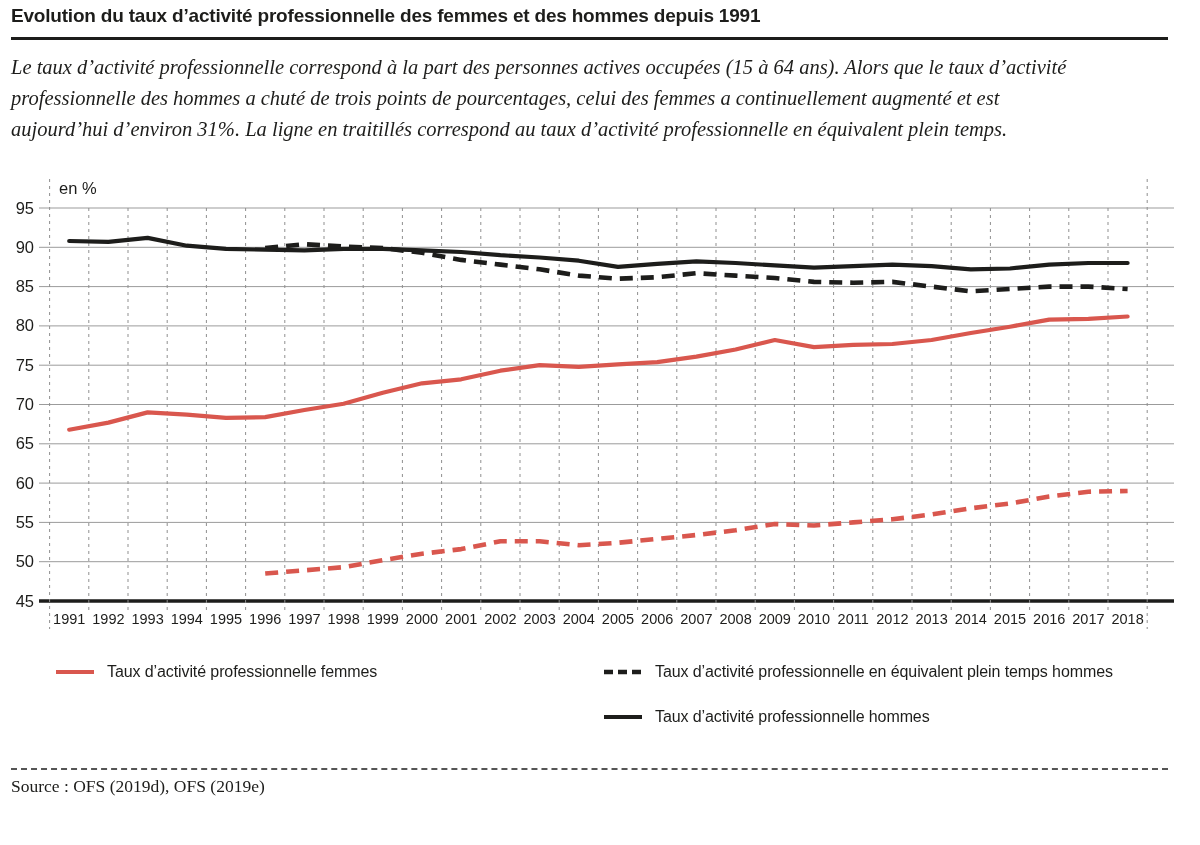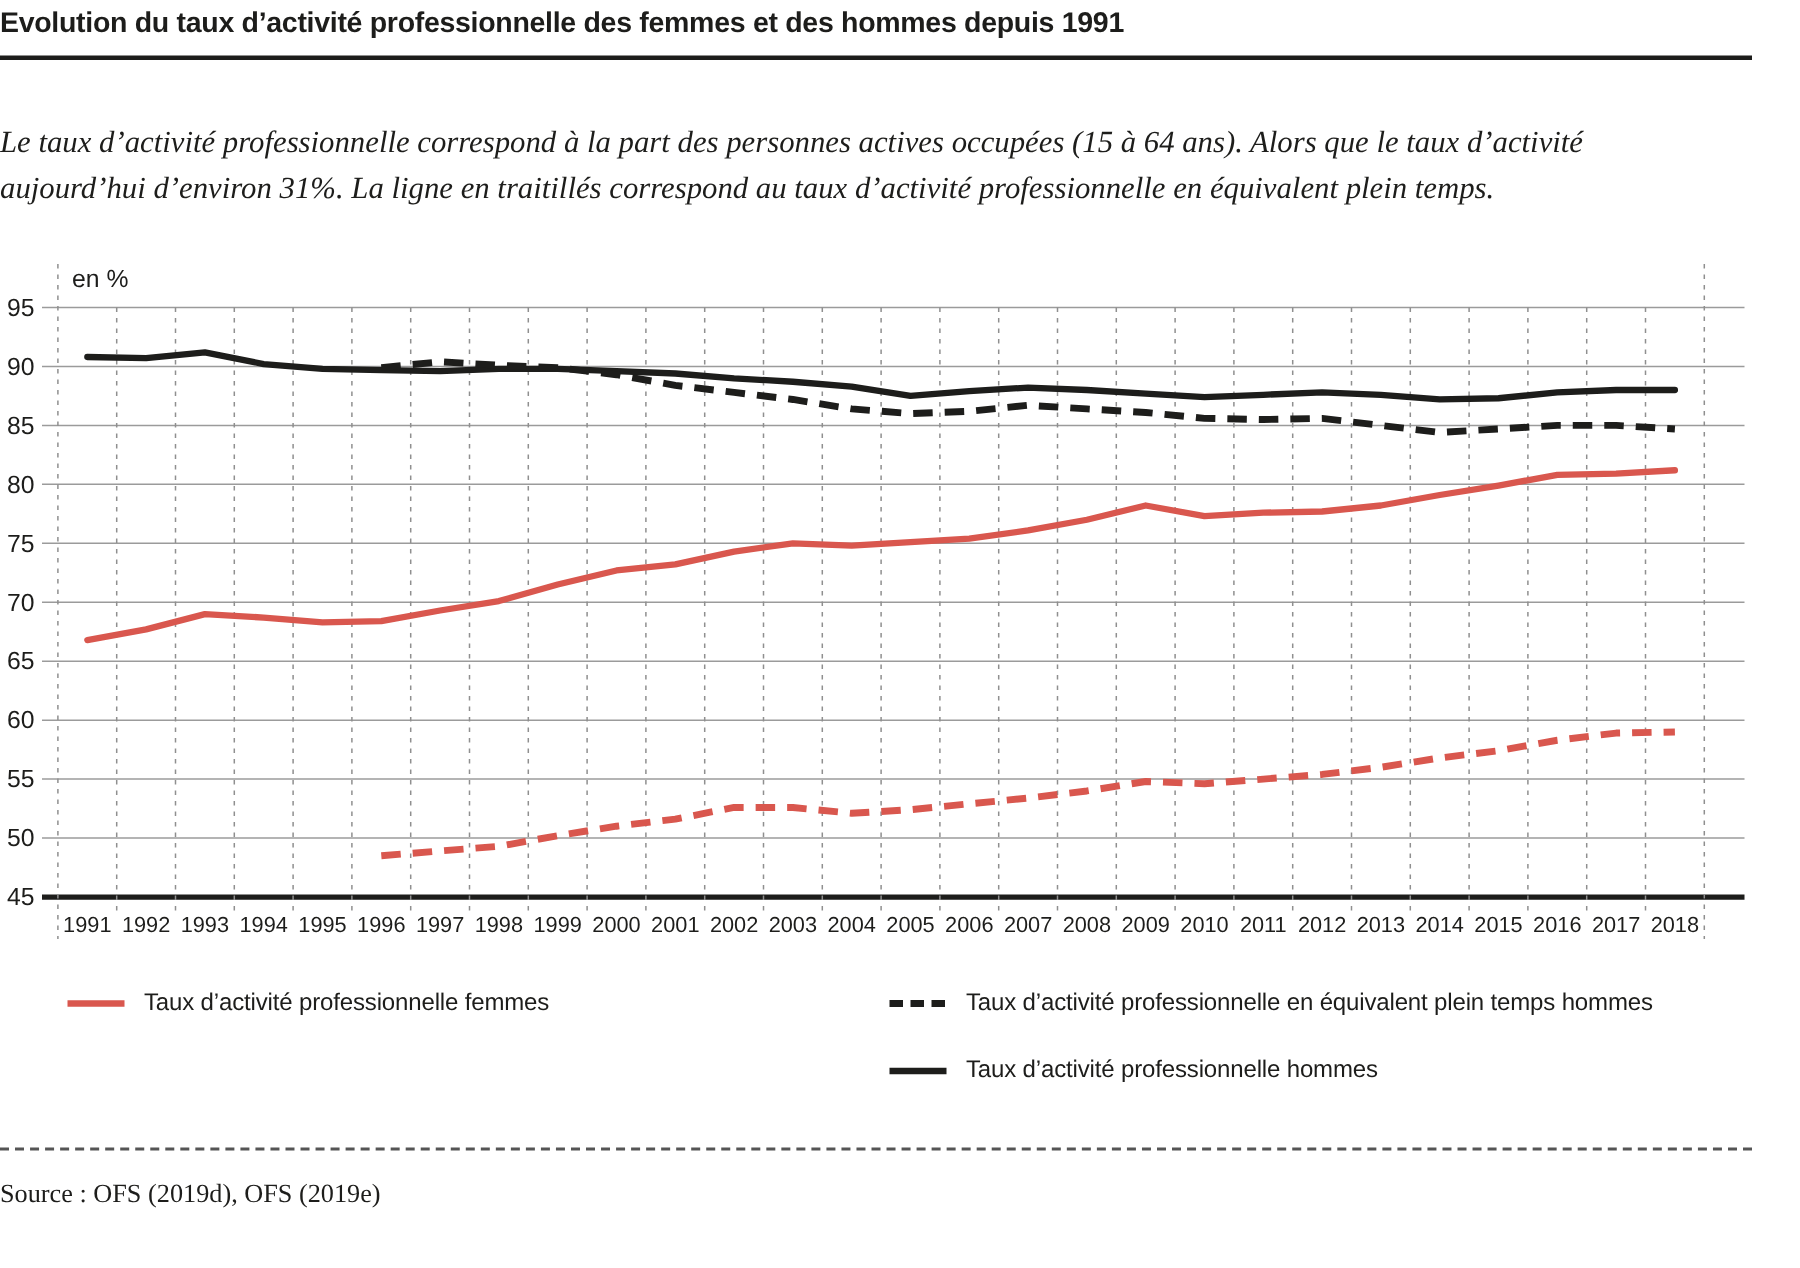--- a/index.html
+++ b/index.html
@@ -2,33 +2,33 @@
 <html><head>
 <meta charset="utf-8">
 <style>
   html,body { margin:0; padding:0; background:#ffffff; }
   body {
     width:1200px; height:845px;
     font-family:"Liberation Sans", sans-serif;
     color:#1d1d1b;
     overflow:hidden;
   }
-  .page { padding:4px 32px 0 0; }
+  .page { padding:4px 32px 0 11px; }
 
   .title {
     font-size:19px; font-weight:bold; letter-spacing:-0.2px;
     line-height:23px;
   }
   .title-rule {
     border:none; border-top:3px solid #1d1d1b;
     margin:10px 0 0 0;
   }
 
   .intro {
-    margin-top:40px;
+    margin-top:12px;
     font-family:"Liberation Serif", serif;
     font-style:italic;
     font-size:20.5px;
     line-height:31px;
   }
 
   .chart-wrap { margin-top:22px; }
   svg { display:block; font-family:"Liberation Sans", sans-serif; }
 
   .legend {
@@ -42,35 +42,36 @@
   .legend-item { display:flex; align-items:center; }
   .legend-item .swatch { flex:0 0 auto; margin-right:12px; }
   .legend-label { white-space:nowrap; }
 
   .separator {
     border:none;
     border-top:2px dashed #555555;
     margin:42px 0 0 0;
   }
   .source {
-    margin-top:18px;
+    margin-top:6px;
     font-family:"Liberation Serif", serif;
     font-size:17.5px;
   }
 </style>
 </head>
 <body>
 
 <div class="page">
 
   <div class="title">Evolution du taux d’activité professionnelle des femmes et des hommes depuis 1991</div>
   <hr class="title-rule">
 
   <div class="intro">
     <div>Le taux d’activité professionnelle correspond à la part des personnes actives occupées (15 à 64 ans). Alors que le taux d’activité</div>
+    <div>professionnelle des hommes a chuté de trois points de pourcentages, celui des femmes a continuellement augmenté et est</div>
     <div>aujourd’hui d’environ 31%. La ligne en traitillés correspond au taux d’activité professionnelle en équivalent plein temps.</div>
   </div>
 
   <div class="chart-wrap">
     <svg id="chart" width="1167" height="470" viewBox="0 0 1167 470">
         <line x1="28" x2="1163" y1="434" y2="434" stroke="#1d1d1b" stroke-width="3.5"></line>
         <text x="23" y="439.5" text-anchor="end" font-size="16.5" fill="#1d1d1b">45</text>
         <line x1="28" x2="1163" y1="394.7" y2="394.7" stroke="#9b9b9b" stroke-width="1"></line>
         <text x="23" y="400.2" text-anchor="end" font-size="16.5" fill="#1d1d1b">50</text>
         <line x1="28" x2="1163" y1="355.4" y2="355.4" stroke="#9b9b9b" stroke-width="1"></line>

